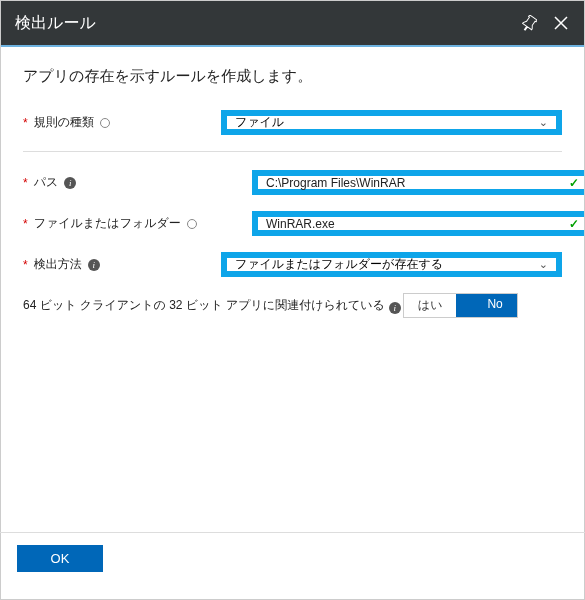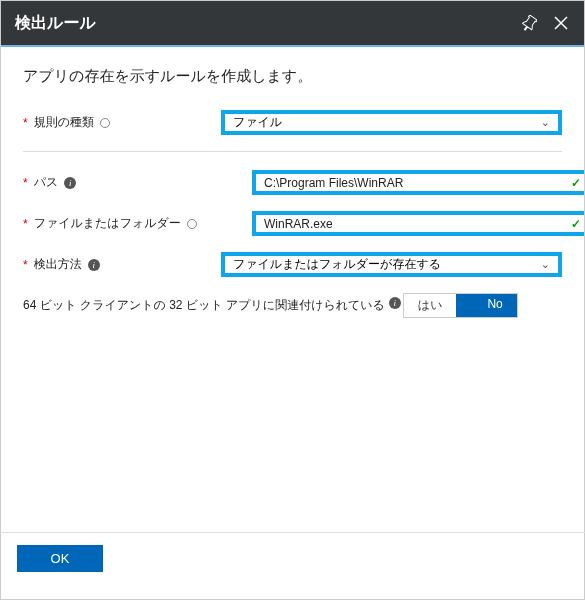--- a/index.html
+++ b/index.html
@@ -15,21 +15,21 @@
     .header {
       background: #333739;
       color: #fff;
       height: 46px;
       display: flex;
       align-items: center;
       padding: 0 14px;
       justify-content: space-between;
       border-bottom: 2px solid #6db2e0;
     }
-    .header-title { font-size: 16px; font-weight: 700; }
+    .header-title { font-size: 16px; font-weight: 400; }
     .header-controls { display: flex; gap: 14px; align-items: center; }
     .header-icon { cursor: pointer; display:inline-flex; align-items:center; justify-content:center; width:18px; height:18px; }
     .content {
       padding: 20px 22px 0 22px;
       height: 490px;
     }
     .description { font-size: 15px; margin-bottom: 24px; color: #222; }
     .row {
       display: flex;
       align-items: center;
@@ -52,37 +52,37 @@
       cursor: pointer;
     }
     .info-icon.small-o {
       background: transparent; color:#555; border:1px solid #888;
       width:10px; height:10px; font-style:normal; font-size:9px;
     }
     .field-col { flex: 1; }
     .select, .text-input {
       width: 100%;
       height: 25px;
-      border: 4px solid #0ea5e9;
+      border: 6px solid #0ea5e9;
       padding: 0 8px;
       font-size: 12px;
       display: flex;
       align-items: center;
       justify-content: space-between;
       background: #fff;
     }
     .text-input { color: #888; margin-left: 31px; }
     .text-input.value { color: #222; }
     .checkmark { color: #00a000; font-weight: bold; }
     .divider { border: none; border-top: 1px solid #ddd; margin: 2px 0 18px 0; }
     .toggle-row {
       display: flex; align-items: center; gap: 2px;
       font-size: 12px; color: #222;
     }
-    .toggle-label { display:flex; align-items:flex-start; gap:4px; }
+    .toggle-label { display:flex; align-items:flex-end; gap:4px; }
     .toggle {
       display: flex; border: 1px solid #ccc; 
     }
     .toggle-option {
       padding: 3px 14px; font-size: 12px; cursor: pointer;
       background: #fff; color: #333;
     }
     .toggle-option.selected {
       background: #0067b8; color: #fff; padding-left: 31px;
     }

